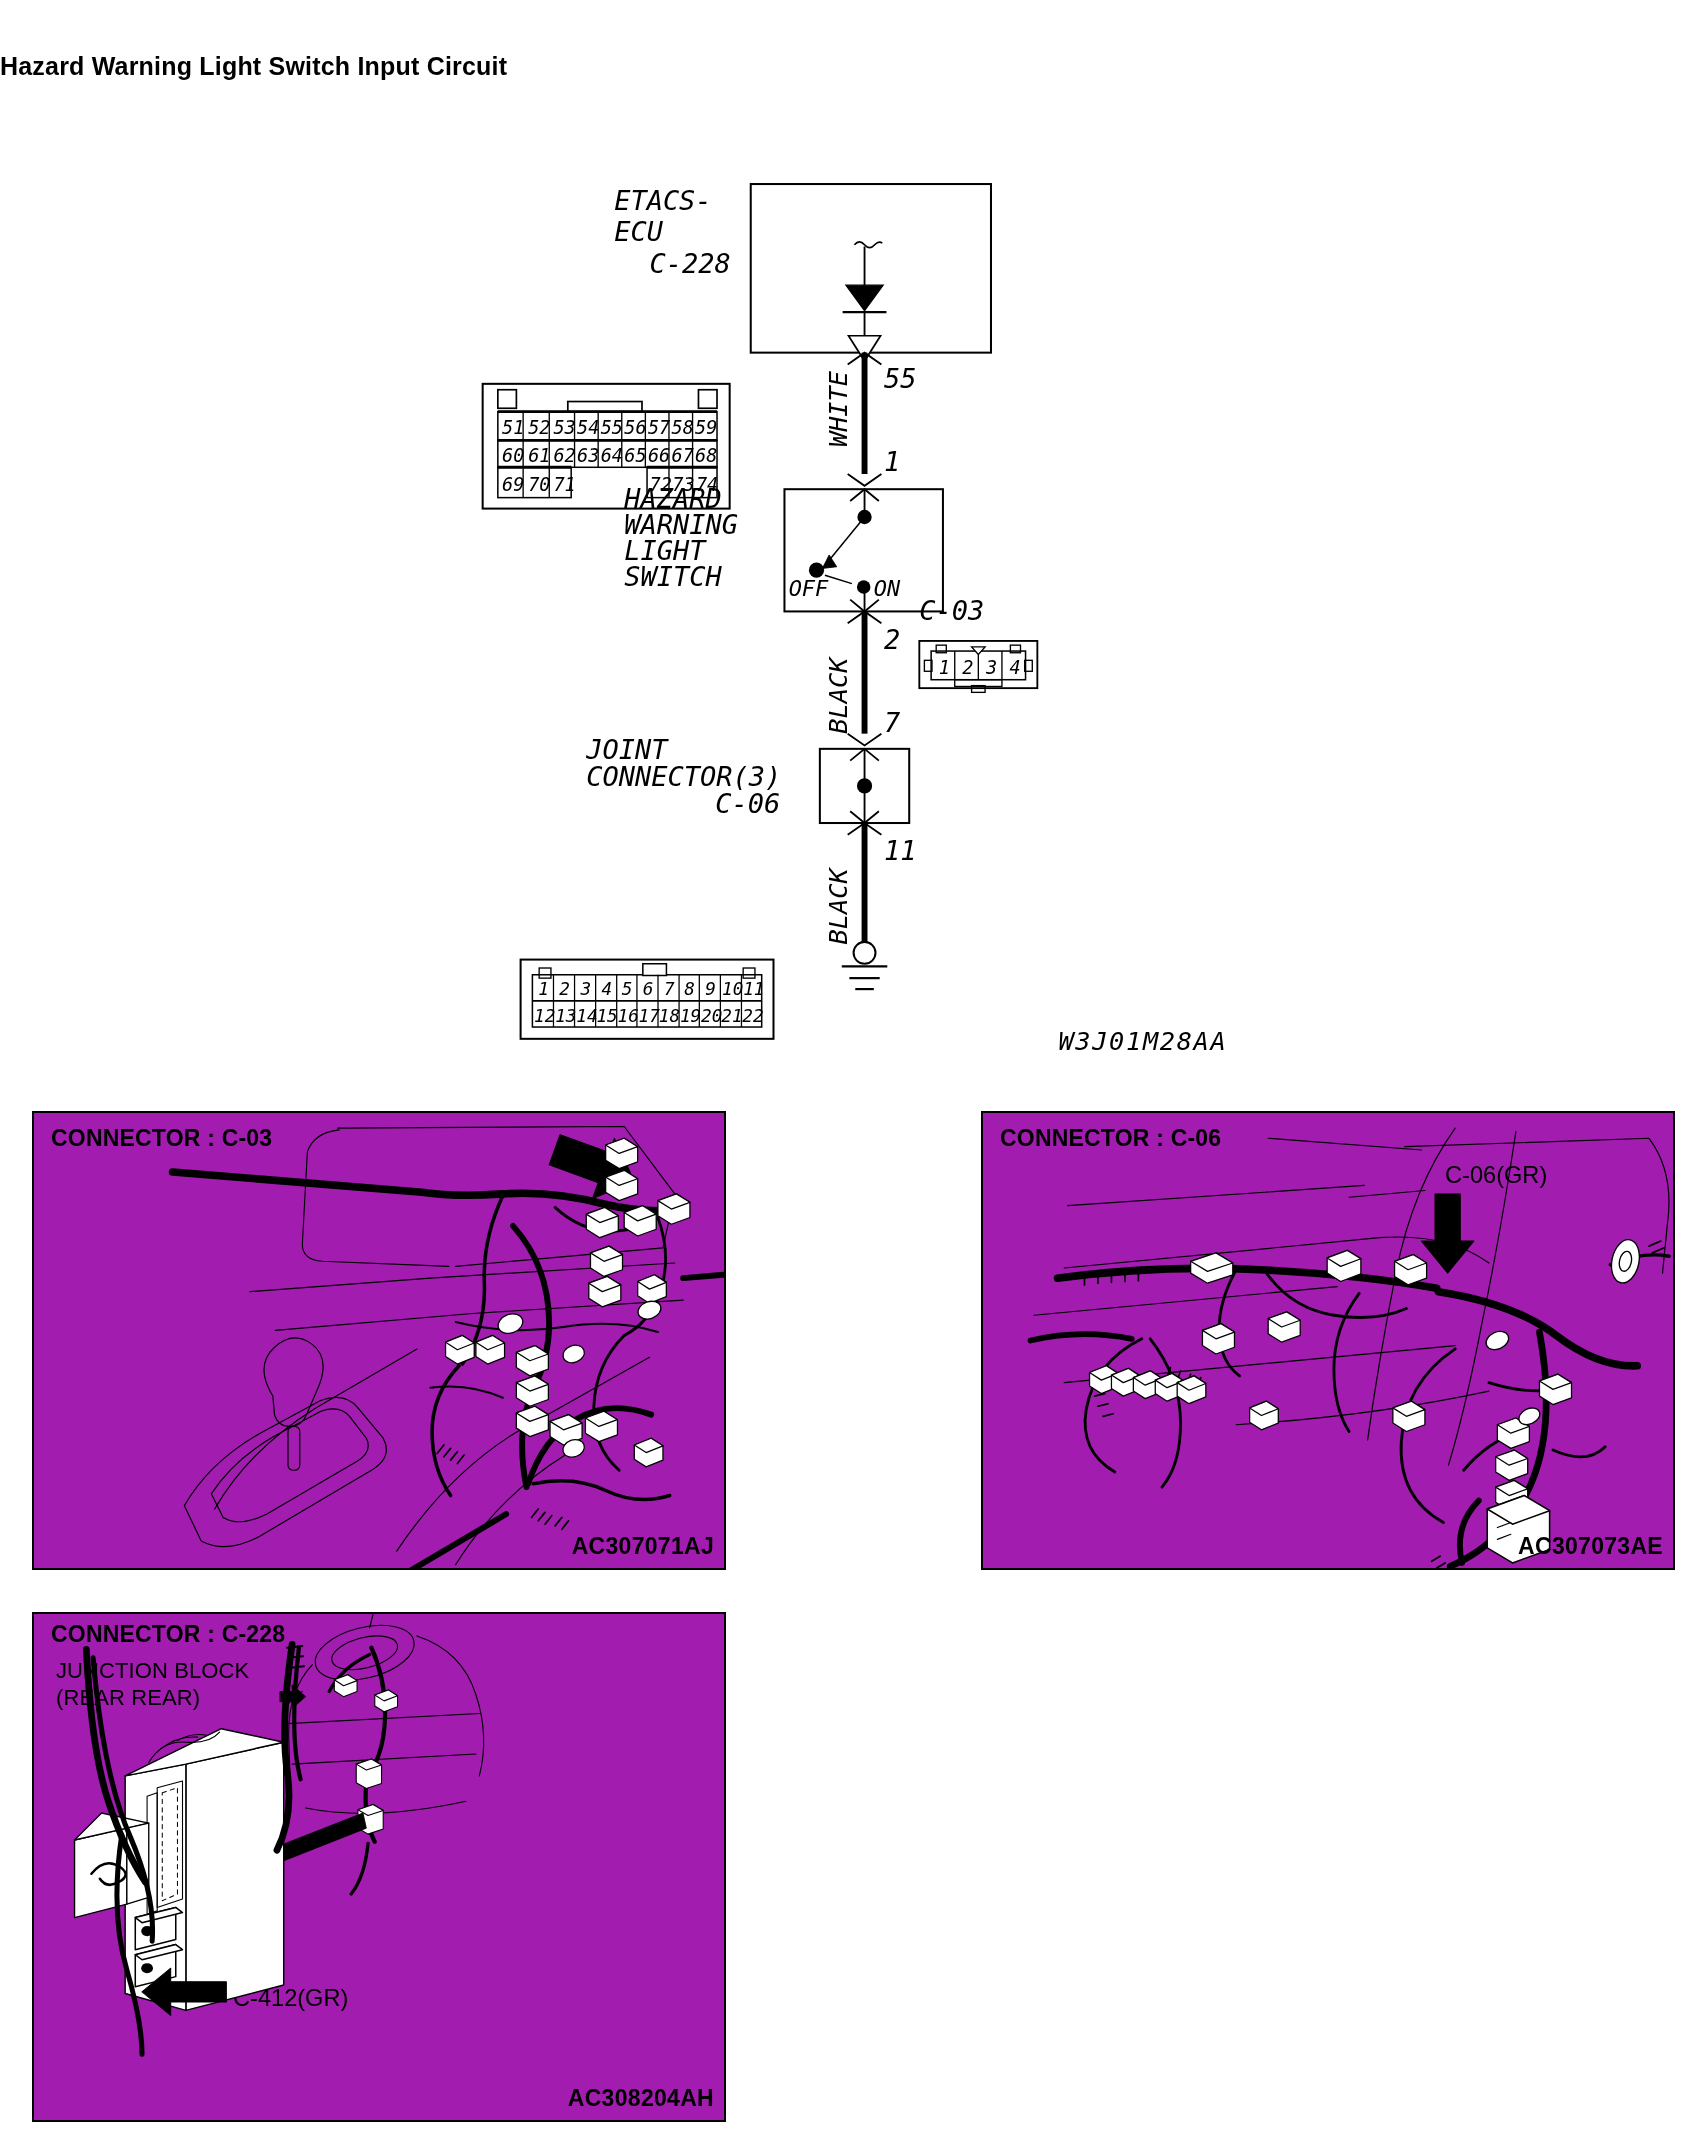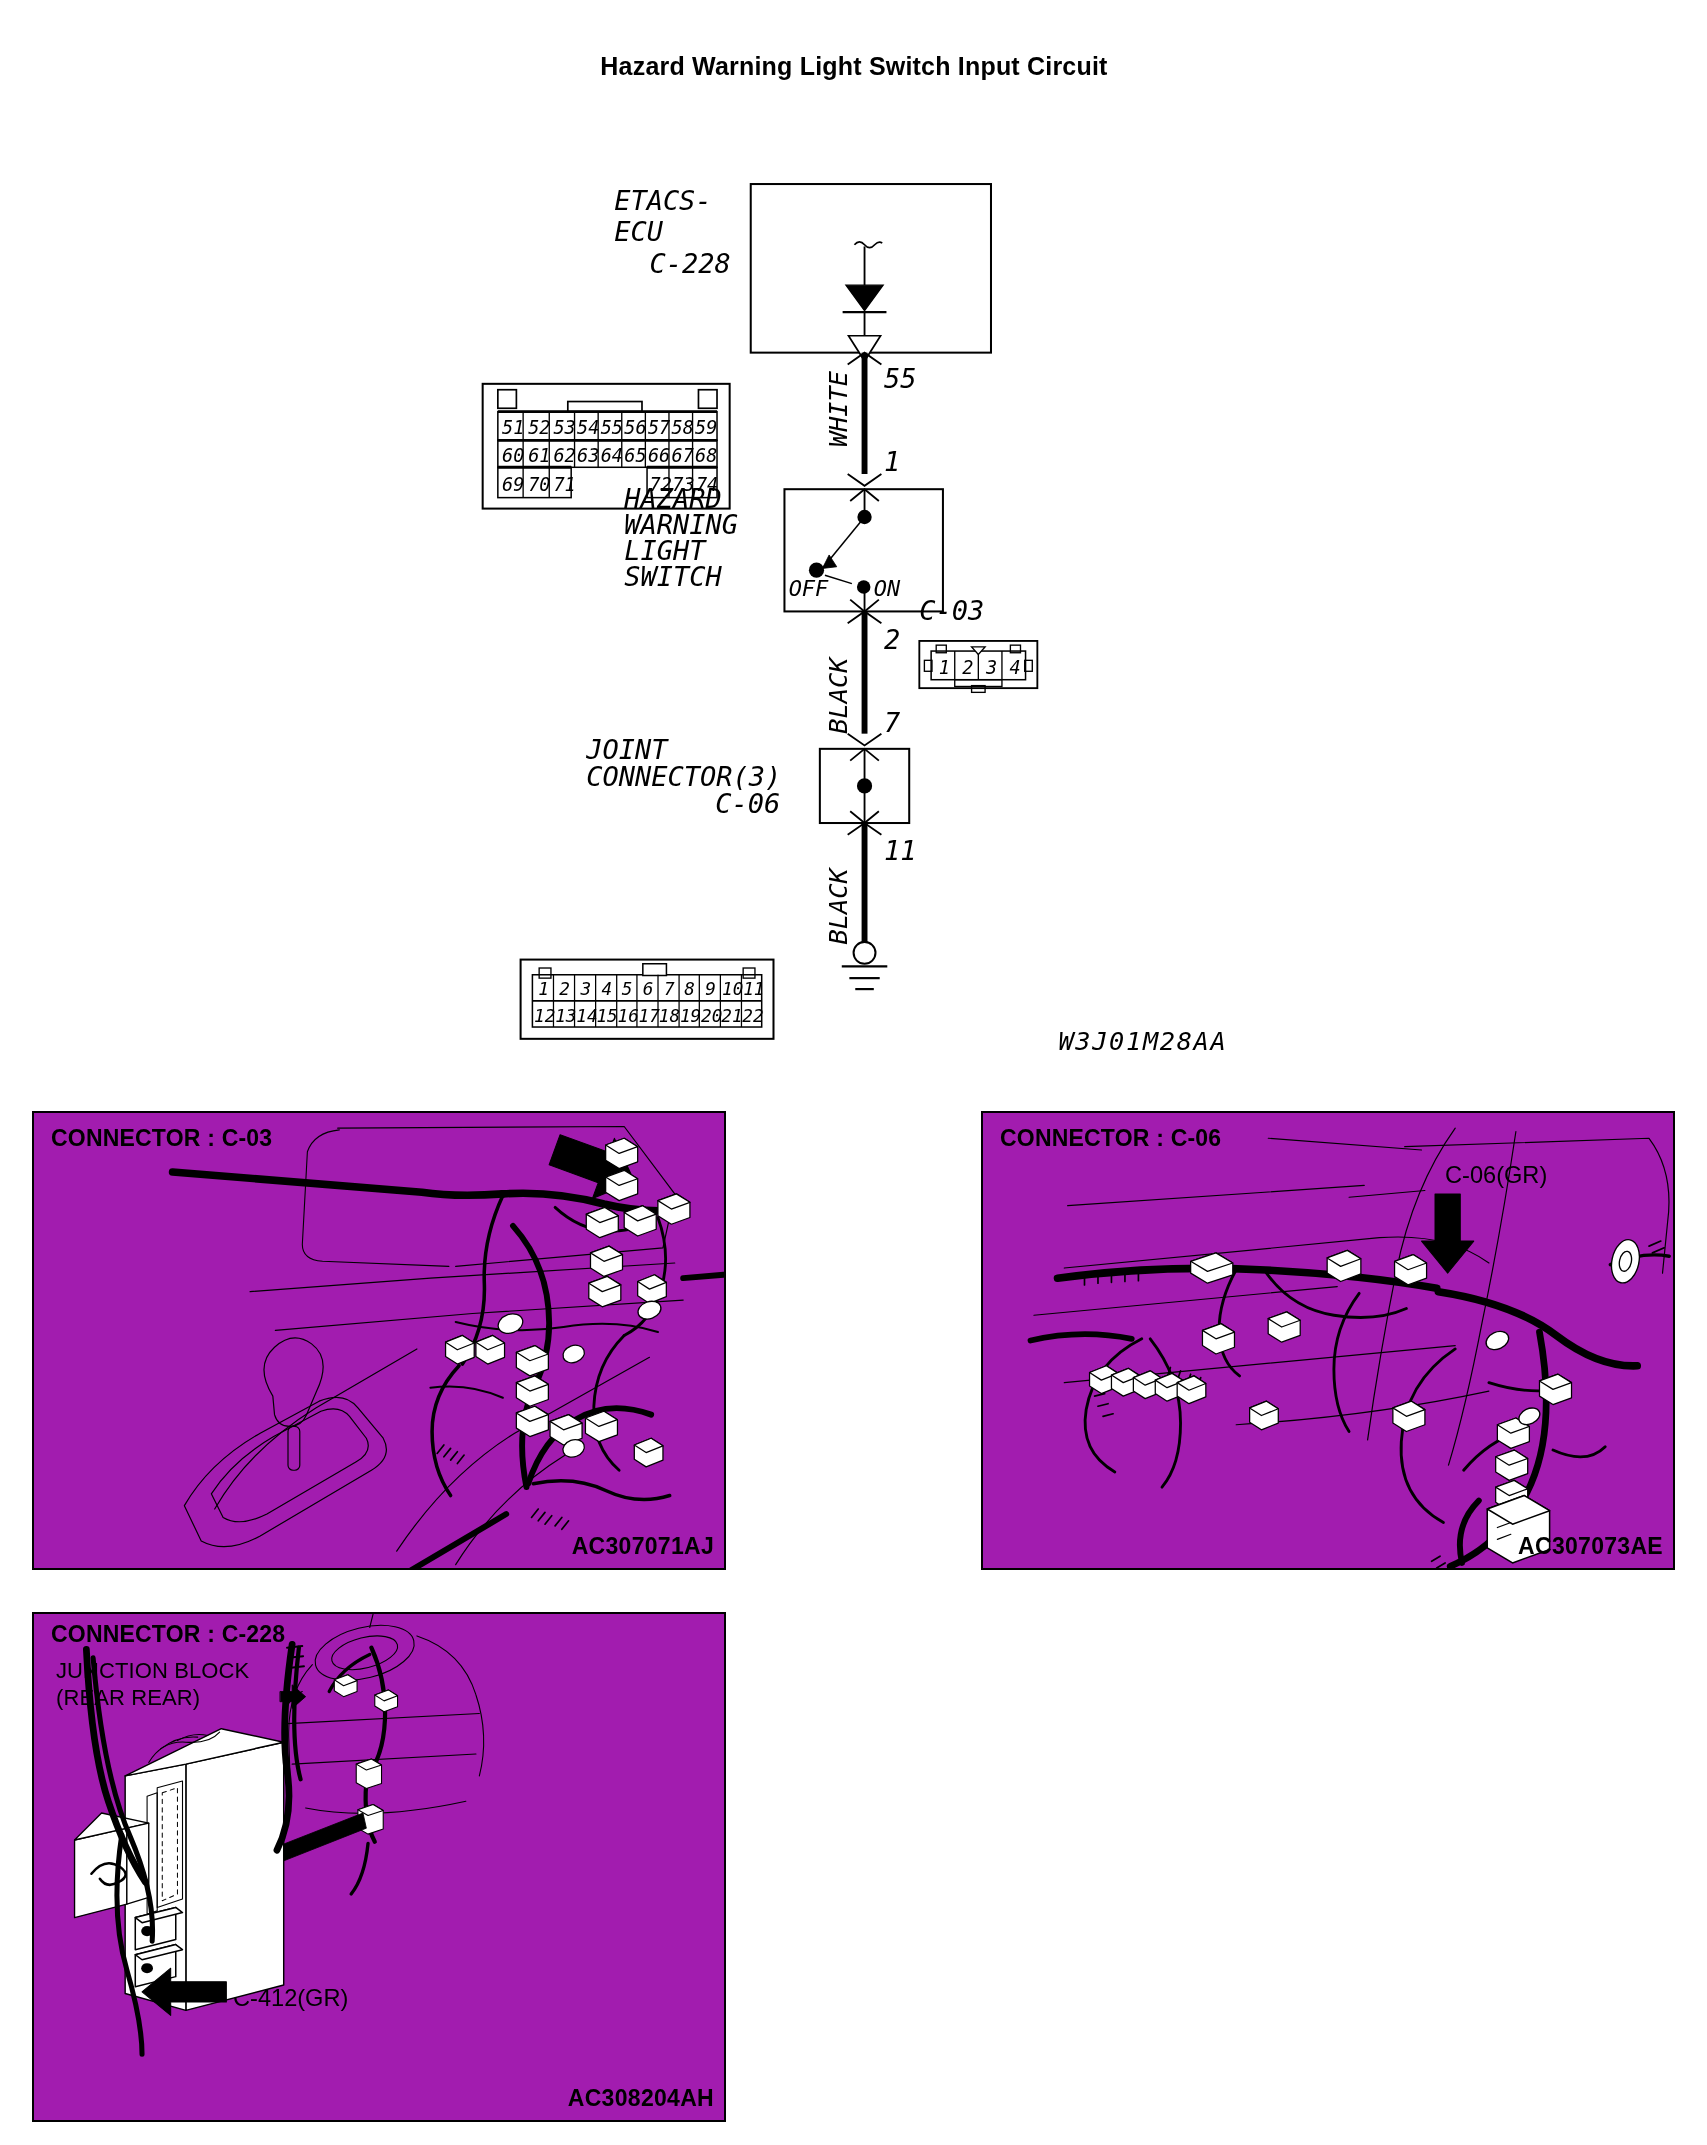--- a/index.html
+++ b/index.html
@@ -3,21 +3,21 @@
 <meta charset="utf-8">
 <style>
   html,body{margin:0;padding:0;background:#ffffff;}
   body{
     width:1708px;height:2145px;position:relative;overflow:hidden;
     font-family:"Liberation Sans",sans-serif;color:#000;
   }
 
   
   #page-title{
-    position:absolute;left:0;top:52px;width:1708px;text-align:center;
+    position:absolute;left:0;top:52px;width:1708px;text-align:left;
     font-size:25px;font-weight:bold;letter-spacing:0.2px;
   }
 
   
   #circuit{position:absolute;left:0;top:93px;width:1708px;height:961px;font-style:italic;}
   #circuit svg{display:block;}
 
   
   .panel{position:absolute;border:2.5px solid #000;background:#a21caf;overflow:hidden;}
   .panel-title{

